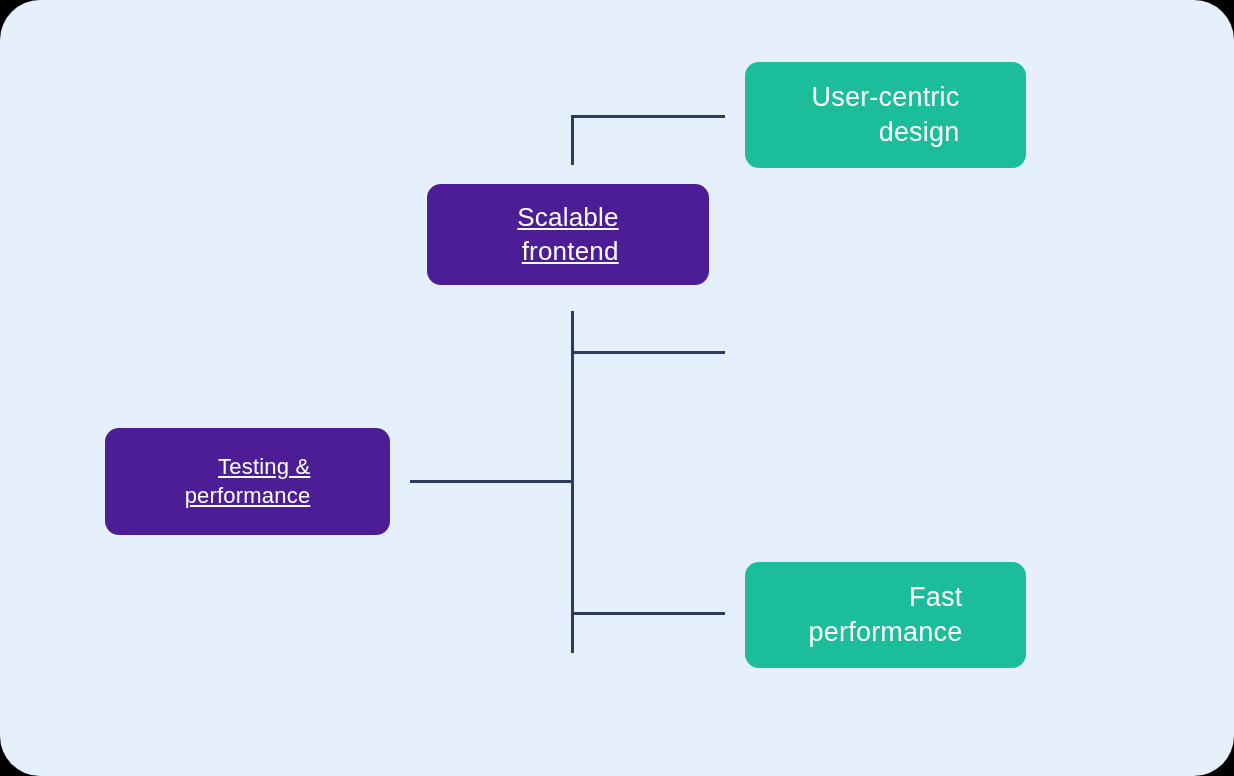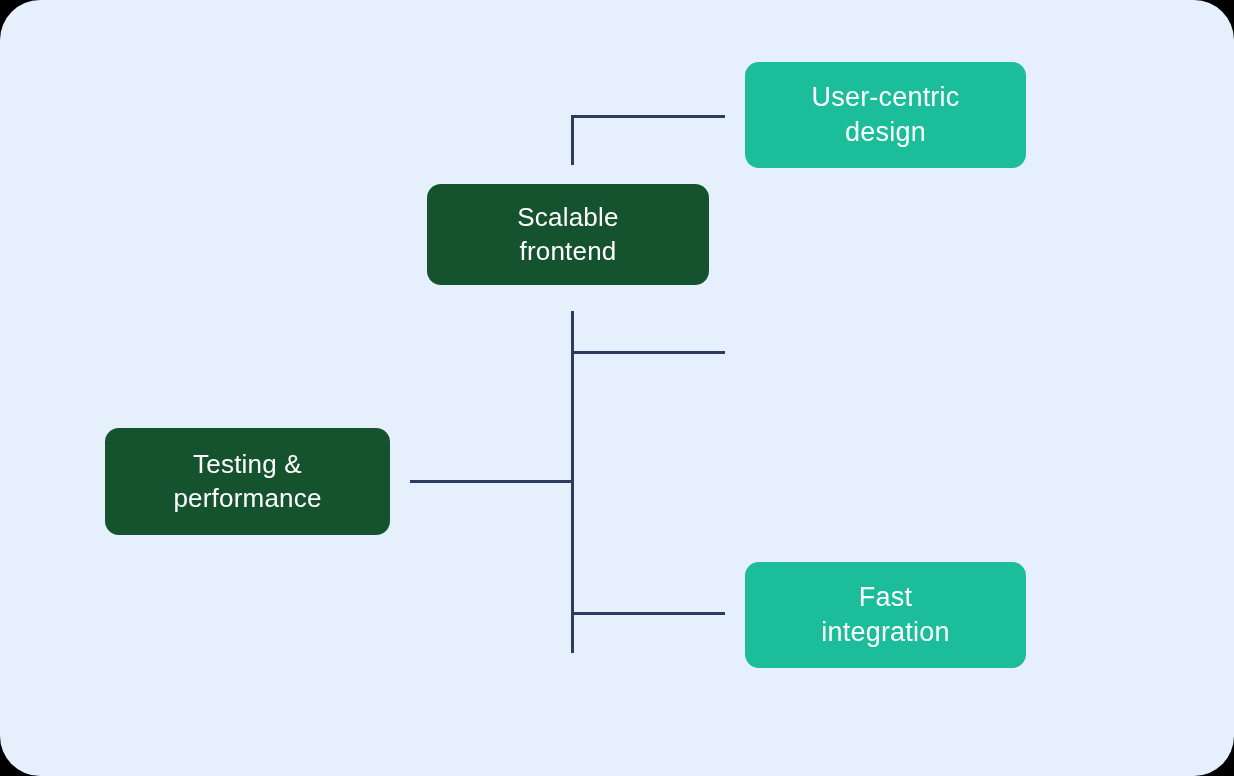--- a/index.html
+++ b/index.html
@@ -22,31 +22,31 @@
     border-radius: 40px;
     overflow: hidden;
   }
 
   
   .node {
     position: absolute;
     display: flex;
     align-items: center;
     justify-content: center;
-    text-align: center;
+    text-align: right;
     color: #ffffff;
     border-radius: 14px;
     box-sizing: border-box;
     line-height: 1.28;
     letter-spacing: 0.2px;
     white-space: pre-line;
     padding: 4px 10px;
   }
   .node.teal   { background: #1bbd9b; }
-  .node.orange { background: #14532d; }
+  .node.orange { background: #4c1d95; text-decoration: underline; }
 
   .node-label {
     display: block;
     white-space: pre-line;
   }
 
   
   #node-user-centric-design {
     left: 745px; top: 62px; width: 281px; height: 106px;
     font-size: 27px;
@@ -58,21 +58,21 @@
   #node-fast-deployment {
     left: 745px; top: 562px; width: 281px; height: 106px;
     font-size: 27px;
   }
   #node-scalable-frontend {
     left: 427px; top: 184px; width: 282px; height: 101px;
     font-size: 26px;
   }
   #node-testing-performance {
     left: 105px; top: 428px; width: 285px; height: 107px;
-    font-size: 26px;
+    font-size: 22px;
   }
 
   
   .line {
     position: absolute;
     background: #2f3b5e;
   }
   .line.h { height: 3px; }
   .line.v { width: 3px; }
 
@@ -116,16 +116,16 @@
   </div>
 
 
   <div class="node orange" id="node-testing-performance">
     <span class="node-label">Testing &amp;
 performance</span>
   </div>
 
   <div class="node teal" id="node-fast-deployment">
     <span class="node-label">Fast
-integration</span>
+performance</span>
   </div>
 
 </div>
 
 </body></html>

